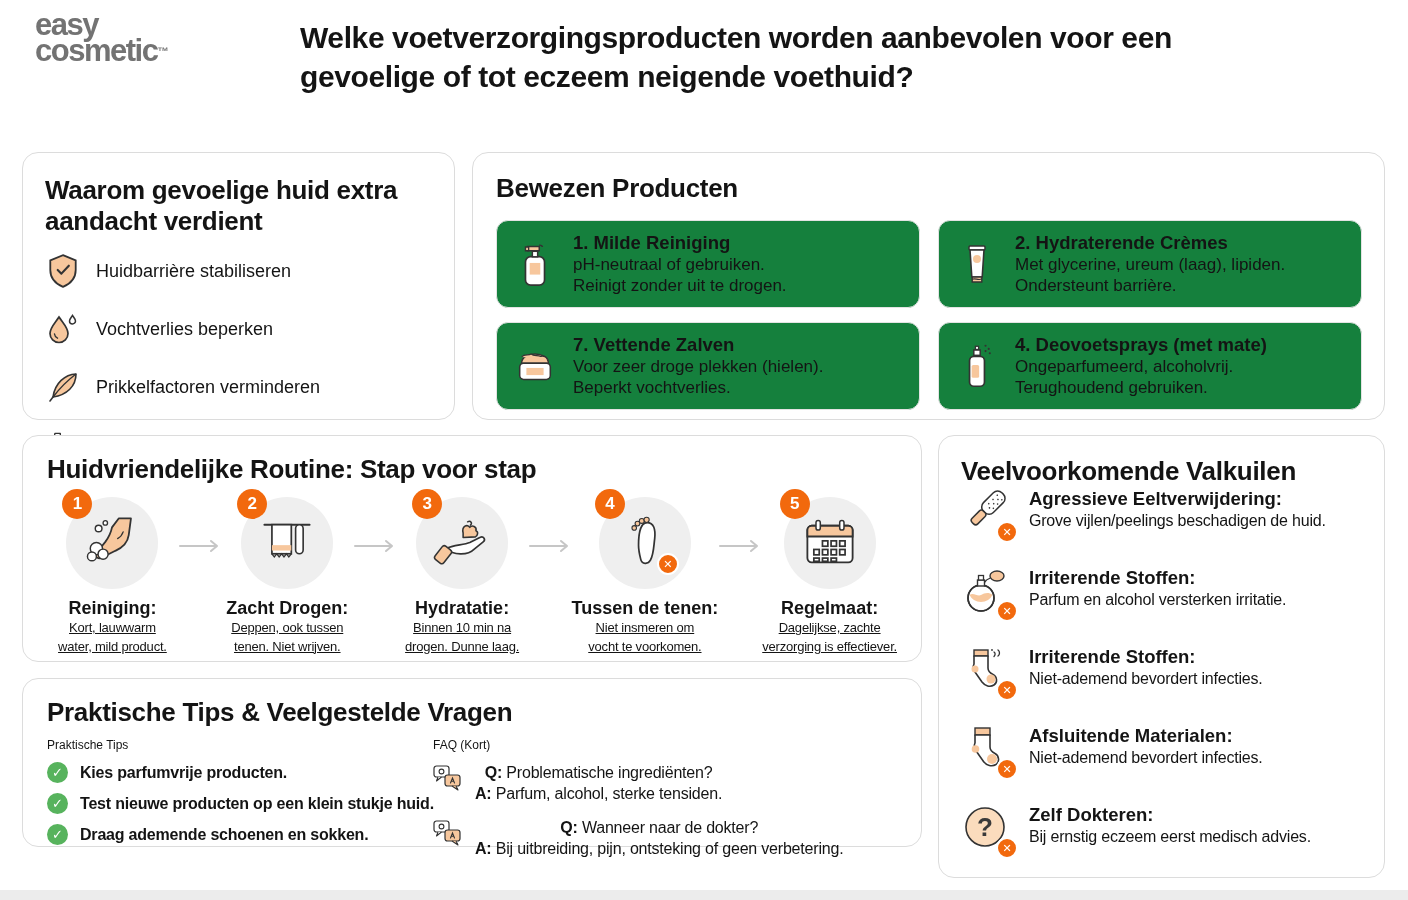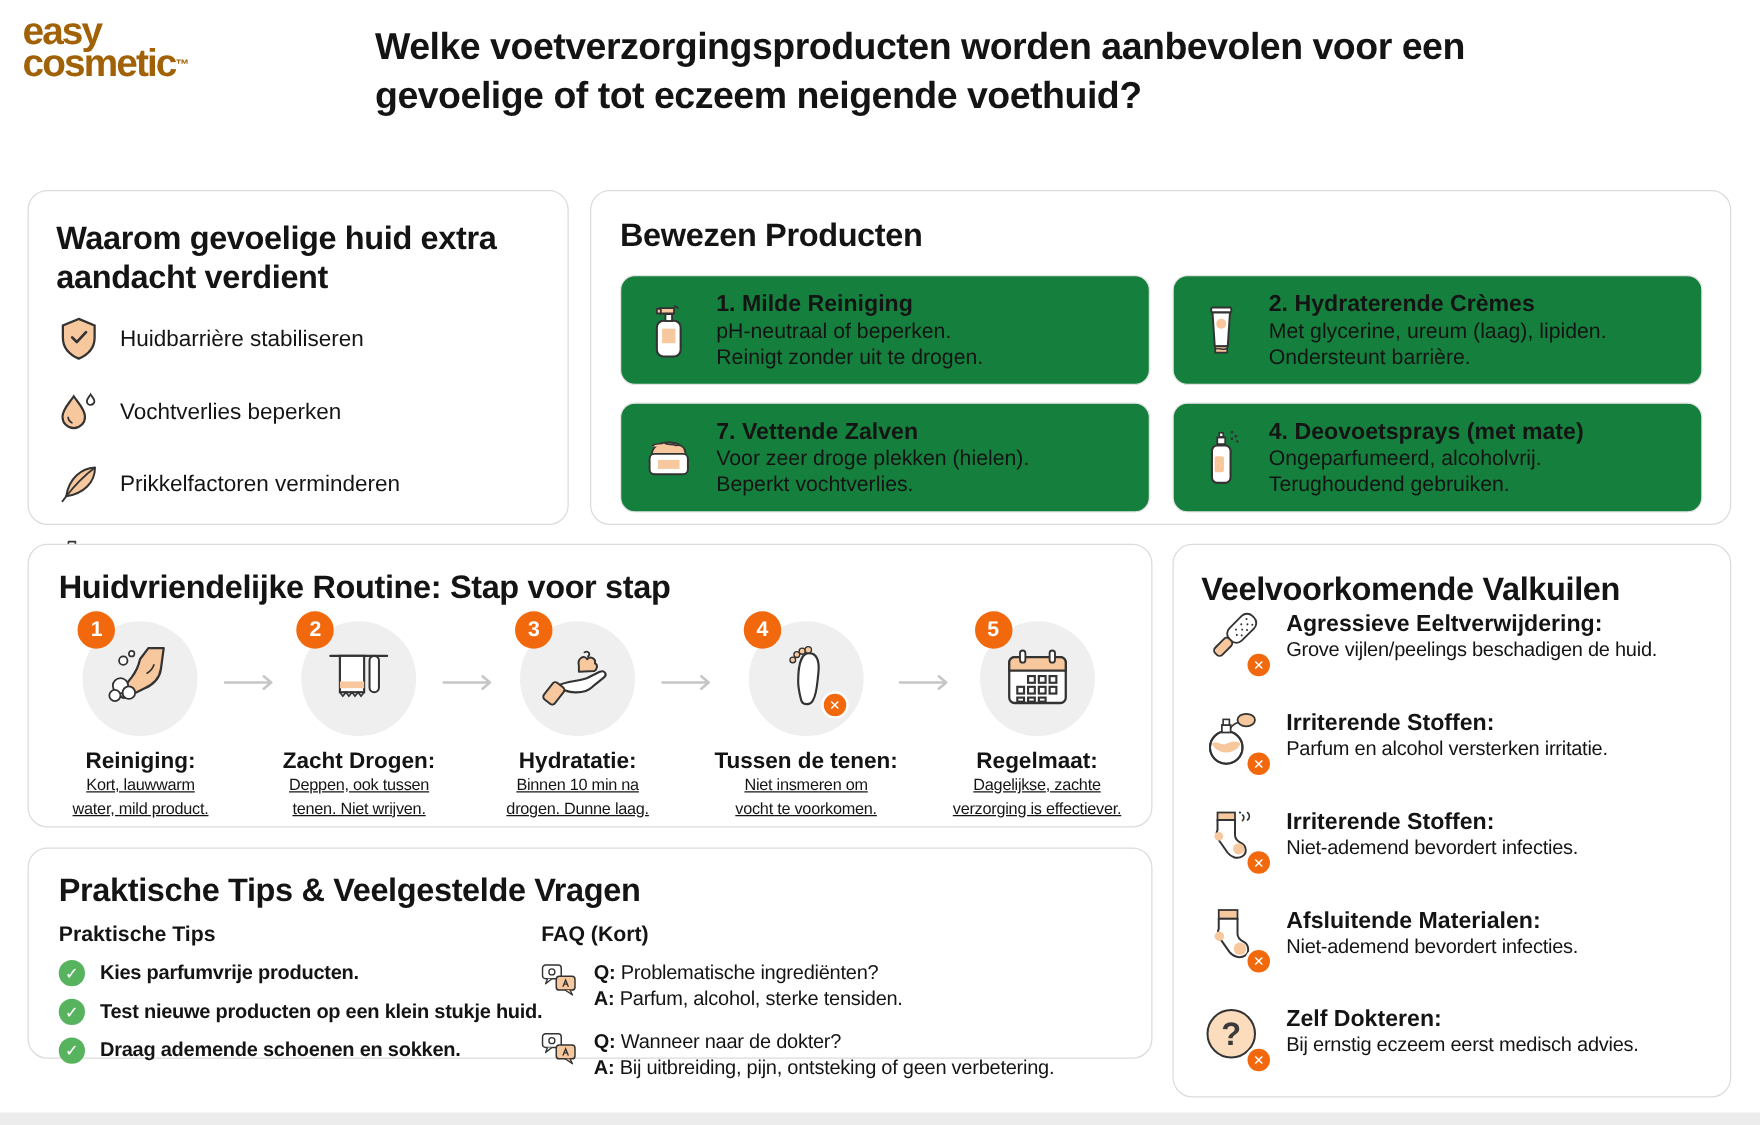--- a/index.html
+++ b/index.html
@@ -2,21 +2,21 @@
 <html><head>
 <meta charset="utf-8">
 <style>
   * { margin:0; padding:0; box-sizing:border-box; }
   html,body { background:#fff; }
   .canvas {
     position:relative; width:1408px; height:900px; background:#fff;
     font-family:"Liberation Sans","DejaVu Sans",sans-serif; color:#141414; overflow:hidden;
   }
   
-  .logo { position:absolute; left:18px; top:12px; font-weight:bold; letter-spacing:-1.5px; line-height:26px; font-size:31px; color:#a16207; }
+  .logo { position:absolute; left:35px; top:12px; font-weight:bold; letter-spacing:-1.5px; line-height:26px; font-size:31px; color:#737373; }
   .logo .tm { font-size:11px; letter-spacing:0; vertical-align:6px; font-weight:bold; }
   .main-title { position:absolute; left:300px; top:18px; width:970px; font-size:30px; font-weight:bold; line-height:39px; letter-spacing:-0.4px; }
   
   .card { position:absolute; background:#fff; border:1.5px solid #dcdcdc; border-radius:16px; }
   .card-title { font-size:26px; font-weight:bold; letter-spacing:-0.3px; line-height:31px; }
   #card-why      { left:22px;  top:152px; width:433px; height:268px; padding:22px 22px; }
   #card-products { left:472px; top:152px; width:913px; height:268px; padding:20px 23px; }
   #card-routine  { left:22px;  top:435px; width:900px; height:227px; padding:18px 24px; }
   #card-pitfalls { left:938px; top:435px; width:447px; height:443px; padding:20px 22px; }
   #card-tips     { left:22px;  top:678px; width:900px; height:169px; padding:18px 24px; }
@@ -46,28 +46,28 @@
   .pit-ic { position:relative; width:52px; height:52px; flex:0 0 52px; }
   .pit-title { font-size:18.5px; font-weight:bold; line-height:23px; white-space:nowrap; }
   .pit-desc { font-size:16px; line-height:21px; white-space:nowrap; letter-spacing:-0.2px; }
   .x-badge { position:absolute; right:-5px; bottom:-4px; width:22px; height:22px; background:#f2690d; border:2px solid #fff; border-radius:50%; display:flex; align-items:center; justify-content:center; }
   .x-badge::before { content:"✕"; color:#fff; font-size:11px; font-weight:bold; }
   .x-badge.mid { right:12px; bottom:14px; }
   
   .tips-cols { margin-top:10px; display:flex; }
   .tips-col { width:386px; }
   .faq-col { flex:1; }
-  .sub-head { font-size:17px; font-weight:bold; margin-bottom:10px; }
+  .sub-head { font-size:12px; font-weight:normal; margin-bottom:10px; }
   .tip-row { display:flex; align-items:center; gap:12px; margin-bottom:10px; }
   .check-circle { width:21px; height:21px; flex:0 0 21px; background:#57b35d; border-radius:50%; display:flex; align-items:center; justify-content:center; }
   .check-circle::before { content:"✓"; color:#fff; font-size:13px; font-weight:bold; }
   .tip-label { font-size:16px; white-space:nowrap; letter-spacing:-0.2px;font-weight:bold; }
   .faq-item { display:flex; gap:12px; margin-bottom:13px; }
   .faq-item .ic { width:30px; flex:0 0 30px; padding-top:2px; }
-  .faq-line { font-size:16px; line-height:21px; white-space:nowrap; letter-spacing:-0.2px; }
+  .faq-line { font-size:16px; line-height:21px; white-space:nowrap; letter-spacing:-0.2px;text-align:center; }
   .faq-line b { font-weight:bold; }
   svg { display:block; }
 </style>
 </head>
 <body>
 
 <div class="canvas">
 
   <div class="logo">
     <div>easy</div>
@@ -134,21 +134,21 @@
               <rect x="8" y="16" width="18" height="27" rx="5" fill="#fff" stroke="#333" stroke-width="1.6"></rect>
               <rect x="12" y="22" width="10" height="11" fill="#f7c79d"></rect>
               <rect x="14.5" y="11" width="5" height="5.2" fill="#fff" stroke="#333" stroke-width="1.4"></rect>
               <path d="M10 6.5h11v4H10z" fill="#f7c79d" stroke="#333" stroke-width="1.4"></path>
               <path d="M8 7h3v3.5H8z" fill="#f7c79d" stroke="#333" stroke-width="1.3"></path>
               <path d="M21 5c2 .3 3 1 3 2" fill="none" stroke="#333" stroke-width="1.4"></path>
             </svg>
         </span>
         <div>
           <div class="prod-title">1. Milde Reiniging</div>
-          <div class="prod-line">pH-neutraal of beperken.</div>
+          <div class="prod-line">pH-neutraal of gebruiken.</div>
           <div class="prod-line">Reinigt zonder uit te drogen.</div>
         </div>
       </div>
 
       <div class="prod-item">
         <span class="ic">
           <svg width="34" height="60" viewBox="0 0 34 46">
               <rect x="9" y="5" width="16" height="4" rx="1" fill="#fff" stroke="#333" stroke-width="1.5"></rect>
               <path d="M10 9h14l-1.8 27H11.8z" fill="#fff" stroke="#333" stroke-width="1.6" stroke-linejoin="round"></path>
               <circle cx="17" cy="18" r="4" fill="#f7c79d"></circle>

